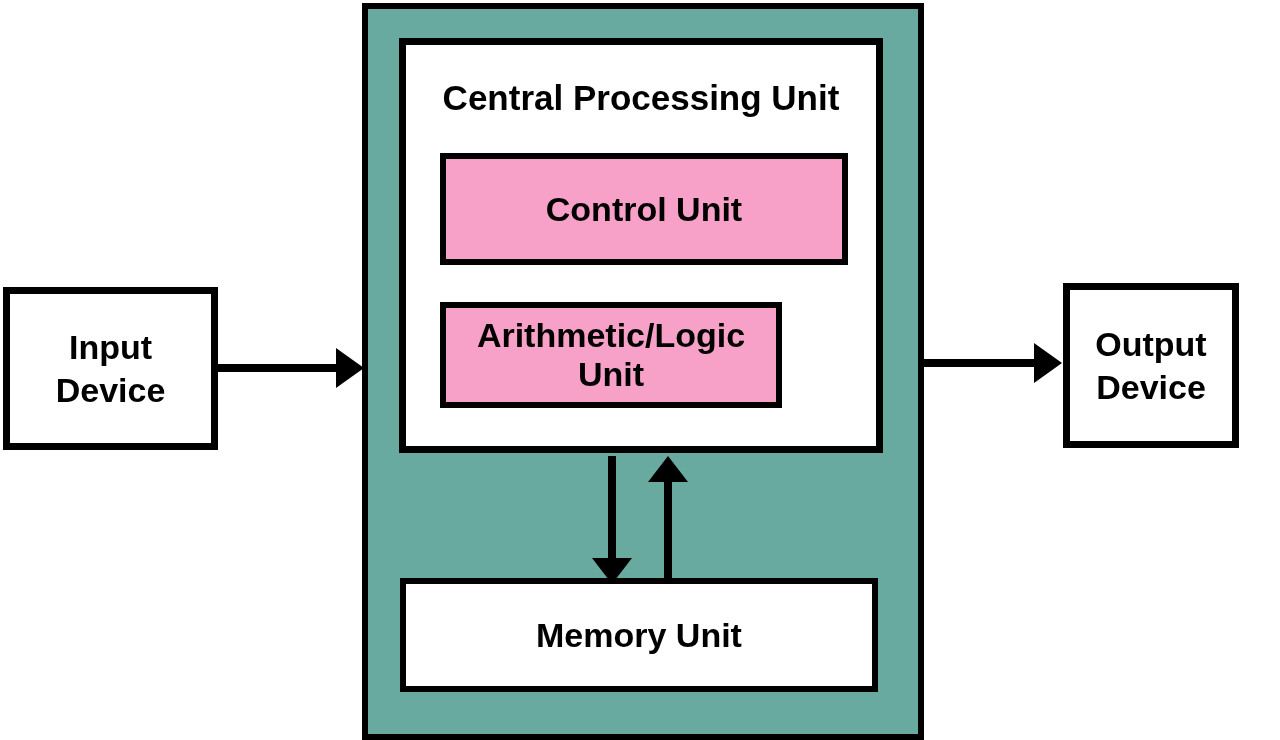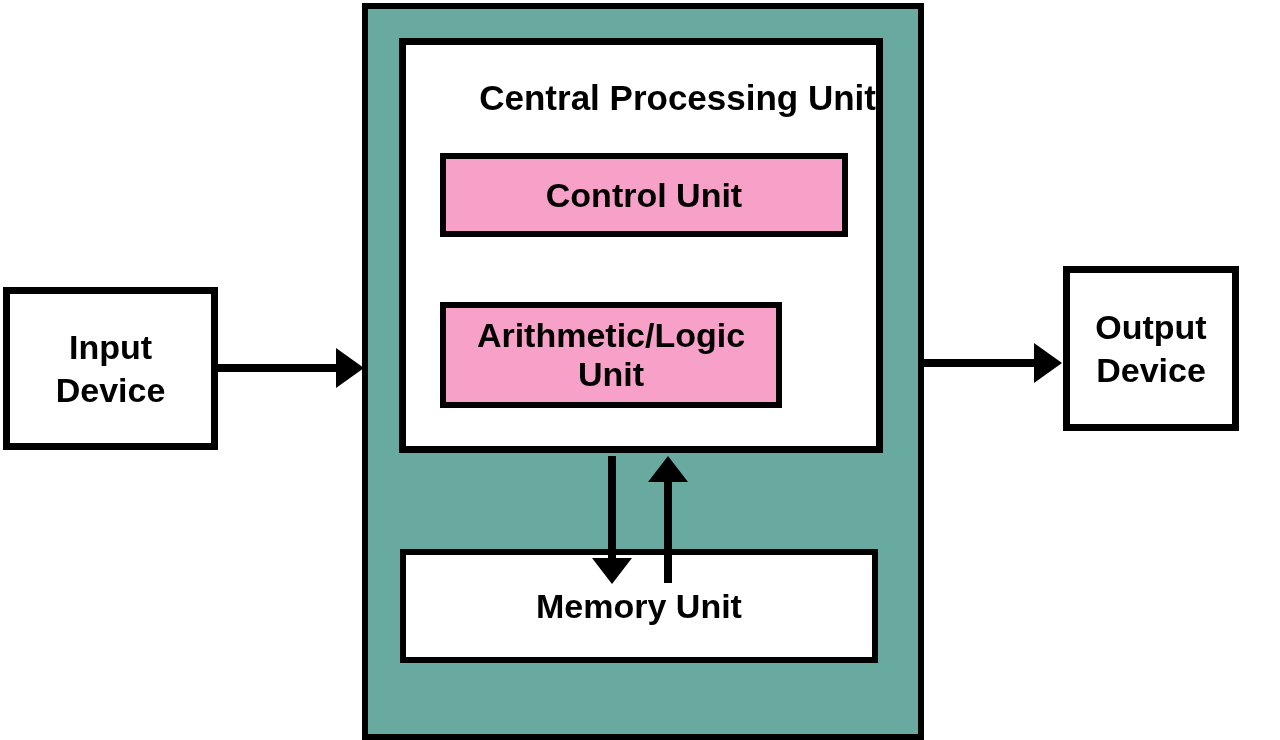--- a/index.html
+++ b/index.html
@@ -26,55 +26,55 @@
     border: 7px solid var(--line, #000);
     display: flex;
     align-items: center;
     justify-content: center;
     text-align: center;
     font-size: 34px;
     line-height: 1.26;
     white-space: pre-line;
   }
   .io-box-input  { left: 3px;    top: 287px; width: 215px; height: 163px; justify-content: center; }
-  .io-box-output { left: 1063px; top: 266px; width: 176px; height: 165px; }
+  .io-box-output { left: 1063px; top: 283px; width: 176px; height: 165px; }
   .cpu-container {
     position: absolute;
     left: 362px; top: 3px;
     width: 562px; height: 737px;
     background: var(--container-fill, #68A9A0);
     border: 6px solid var(--line, #000);
   }
   .cpu-box {
     position: absolute;
     left: 399px; top: 38px;
     width: 484px; height: 415px;
     background: var(--node-fill, #fff);
     border: 7px solid var(--line, #000);
   }
   .cpu-title {
     position: absolute;
     left: 0; top: 33px;
     width: 100%;
-    text-align: right;
+    text-align: center;
     font-size: 35px;
   }
   .inner-unit {
     position: absolute;
     background: var(--unit-fill, #F7A0C8);
     border: 6px solid var(--line, #000);
     display: flex;
     align-items: center;
     justify-content: center;
     text-align: center;
     font-size: 34px;
   }
-  .control-unit { left: 34px; top: 108px; width: 408px; height: 84px; }
+  .control-unit { left: 34px; top: 108px; width: 408px; height: 112px; }
   .alu-unit     { left: 34px; top: 257px; width: 342px; height: 106px; }
-  .memory-box   { left: 400px; top: 549px; width: 478px; height: 114px; border-width: 6px; }
+  .memory-box   { left: 400px; top: 578px; width: 478px; height: 114px; border-width: 6px; }
   .arrow-layer {
     position: absolute;
     left: 0; top: 0;
     width: 1280px; height: 740px;
     pointer-events: none;
   }
   .arrow line    { stroke: var(--line, #000); stroke-width: 8; }
   .arrow polygon { fill: var(--line, #000); stroke: none; }
 </style>
 </head>

